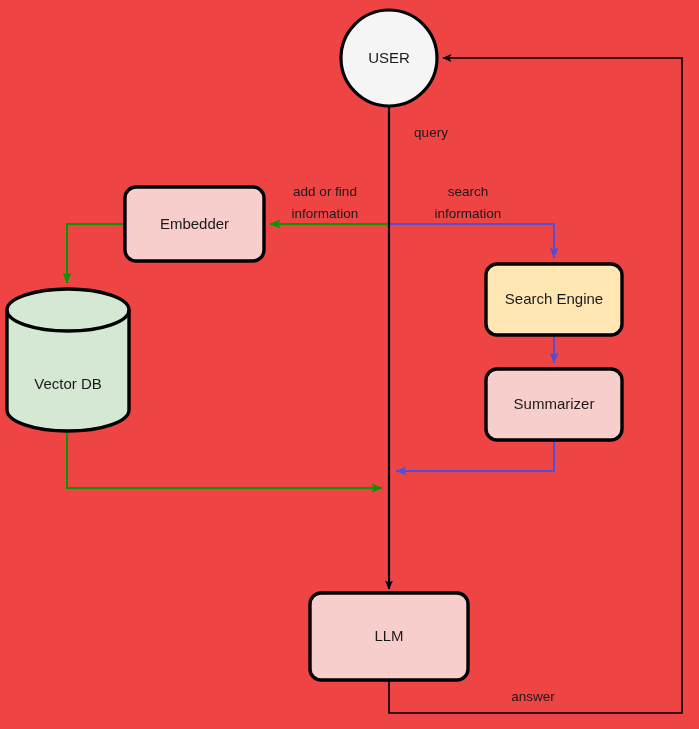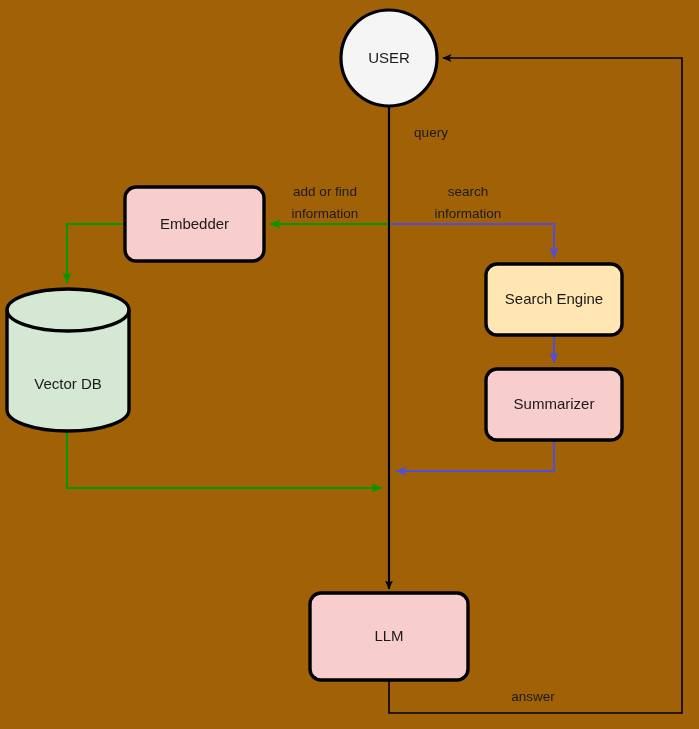--- a/index.html
+++ b/index.html
@@ -7,21 +7,21 @@
     padding: 0;
     background: #ffffff;
   }
   body {
     font-family: "Liberation Sans", sans-serif;
   }
   #canvas {
     position: relative;
     width: 699px;
     height: 729px;
-    background: #a16207;
+    background: #ef4444;
     overflow: hidden;
   }
   svg.diagram {
     position: absolute;
     left: 0;
     top: 0;
     width: 699px;
     height: 729px;
   }
   .node-label {

